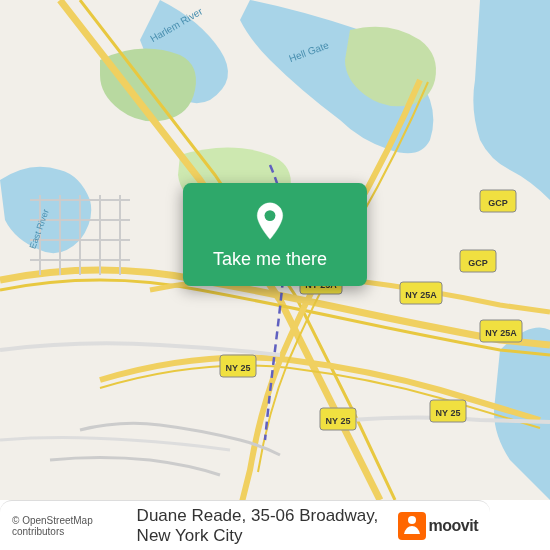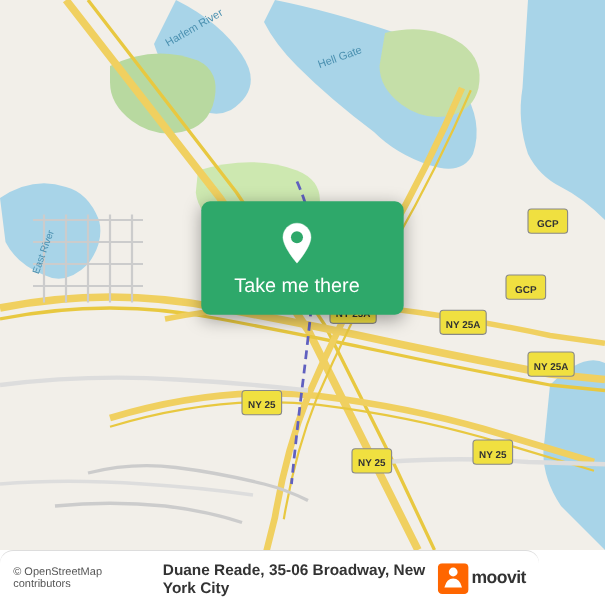--- a/index.html
+++ b/index.html
@@ -84,23 +84,23 @@
       align-items: center;
       gap: 4px;
     }
 
     #osm-text {
       font-size: 10px;
       color: #555;
     }
 
     #footer-address {
-      font-size: 14px;
+      font-size: 17px;
       color: #333;
-      font-weight: 700;
+      font-weight: 400;
       margin-left: 24px;
     }
 
     #moovit-logo {
       display: flex;
       align-items: center;
       gap: 3px;
     }
 
     #moovit-icon {

